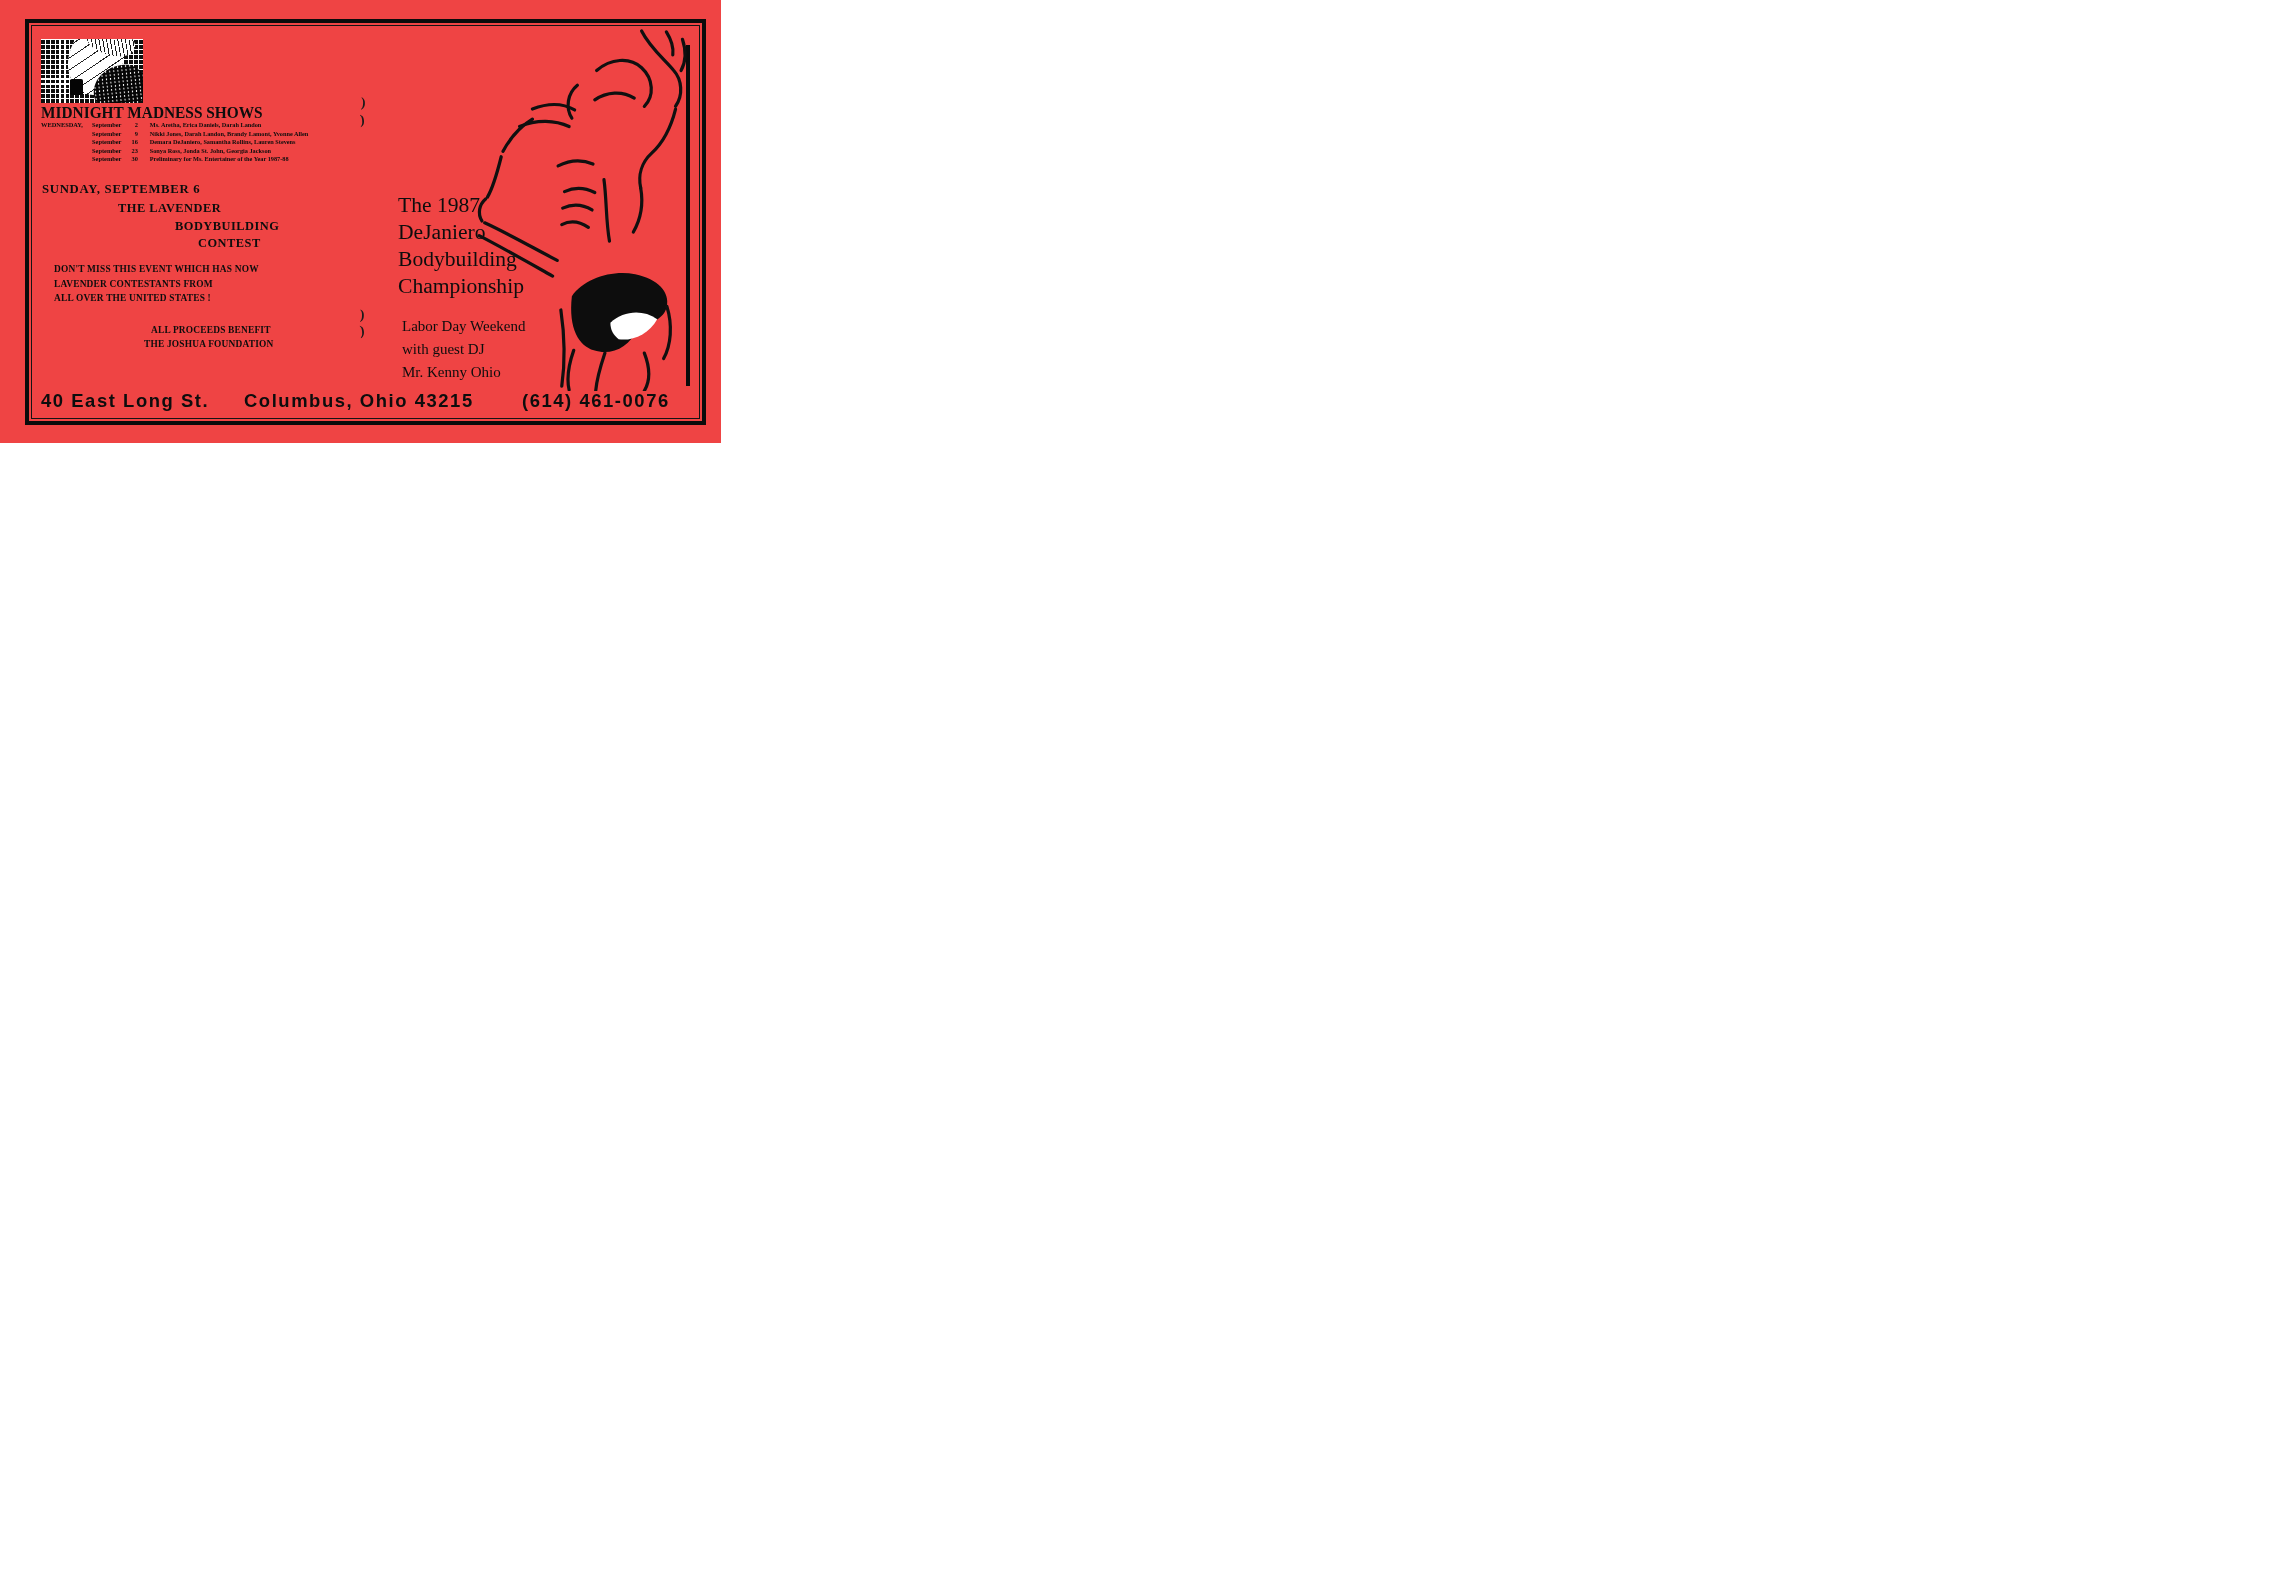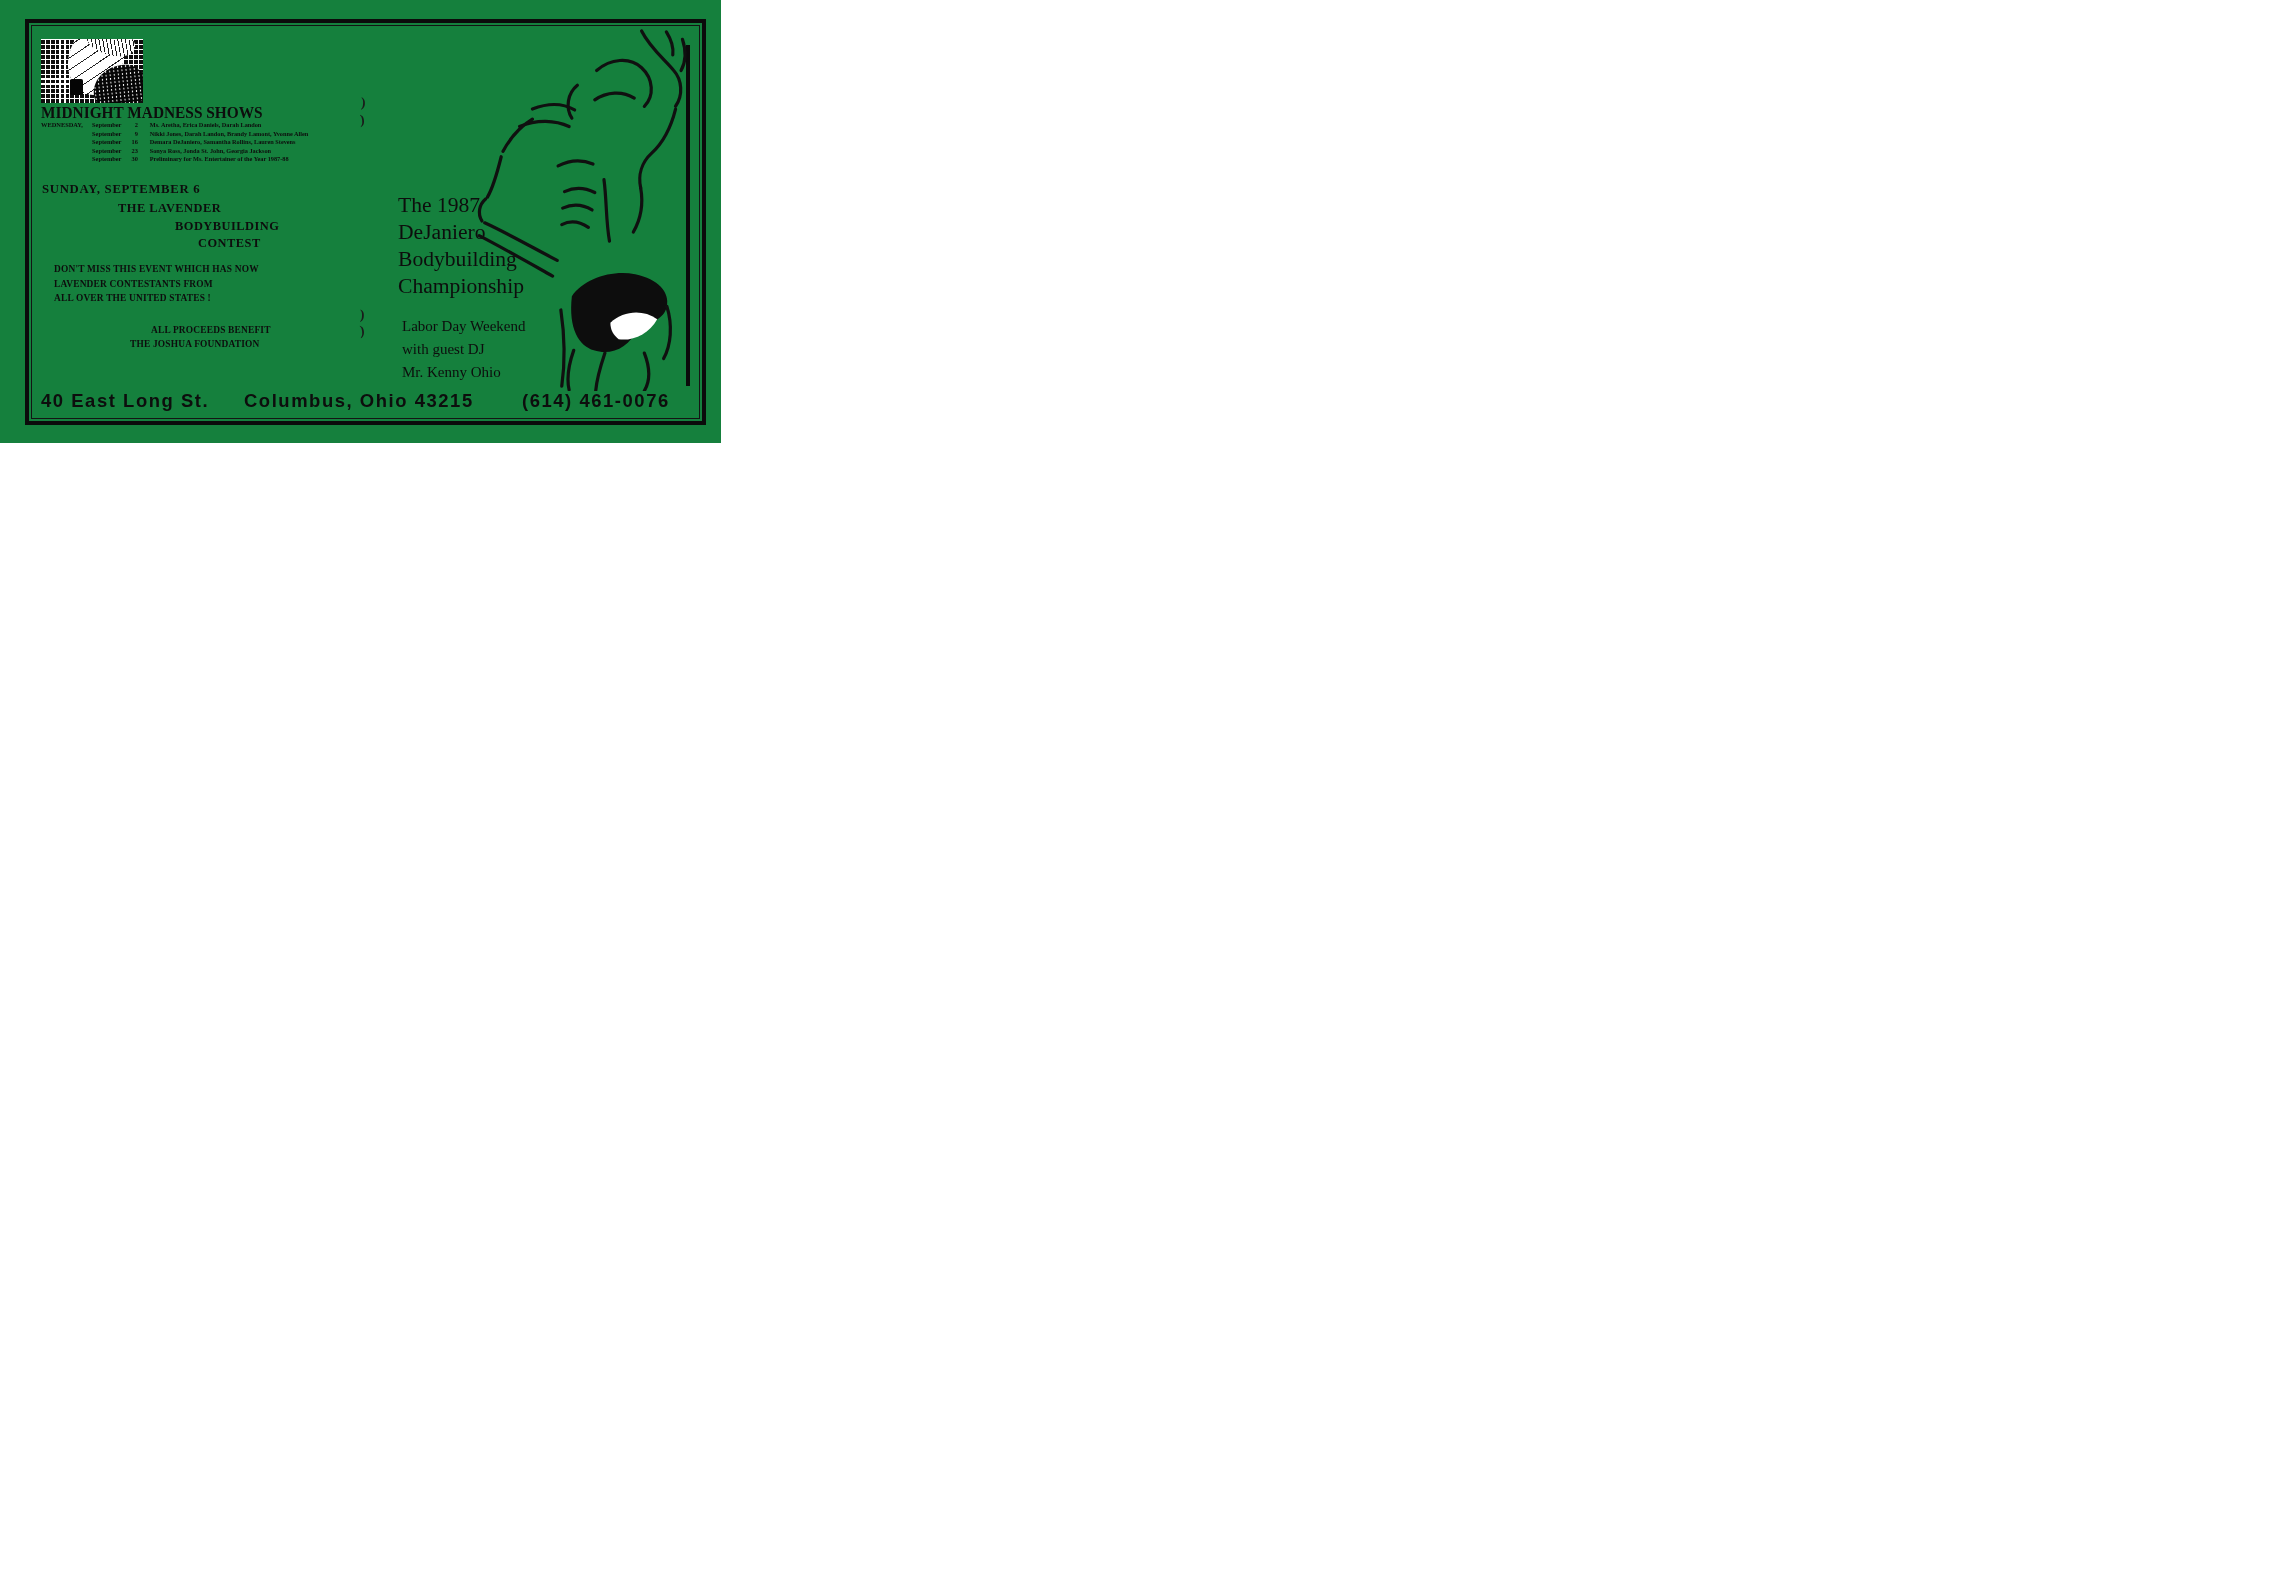--- a/index.html
+++ b/index.html
@@ -1,16 +1,16 @@
 <!DOCTYPE html>
 <html style="font-size:7.3px"><head>
 <meta charset="utf-8">
 <style>
   html,body{margin:0;padding:0;background:#ffffff;}
-  .page{position:relative;width:721px;height:443px;background:#15803d;color:#0d0d0d;overflow:hidden;
+  .page{position:relative;width:721px;height:443px;background:#ef4444;color:#0d0d0d;overflow:hidden;
         font-family:"Liberation Serif",serif;}
   
   .frame{position:absolute;left:25px;top:19px;width:673px;height:398px;border:4.1px solid #0b0b0b;}
   .frame-inner{position:absolute;left:2.3px;top:2.3px;right:2.3px;bottom:2.3px;border:0.9px solid #141414;}
   .accent-bar{position:absolute;left:686px;top:45px;width:4.1px;height:341px;background:#0b0b0b;}
   
   .halftone{position:absolute;left:41px;top:39px;width:102px;height:64px;background-color:#0e0e0e;
     background-image:
       repeating-linear-gradient(90deg, rgba(0,0,0,0) 0 3.7px, #ffffff 3.7px 4.9px),
       repeating-linear-gradient(0deg,  rgba(0,0,0,0) 0 3.7px, #ffffff 3.7px 4.9px);
@@ -34,21 +34,21 @@
   .schedule .num{text-align:right;}
   .schedule .lineup{padding-left:12px;transform:scaleX(0.98);transform-origin:left top;}
   .sunday{position:absolute;left:42px;top:181px;font-size:13px;letter-spacing:0.7px;transform:scaleX(0.98);}
   .lav1{position:absolute;left:118px;top:201px;font-size:12.4px;letter-spacing:0.5px;}
   .lav2{position:absolute;left:175px;top:219px;font-size:12.4px;letter-spacing:0.5px;}
   .lav3{position:absolute;left:198px;top:236px;font-size:12.4px;letter-spacing:0.5px;}
   .pitch1{position:absolute;left:54px;top:264px;font-size:9.4px;letter-spacing:0.2px;}
   .pitch2{position:absolute;left:54px;top:279px;font-size:9.4px;letter-spacing:0.2px;}
   .pitch3{position:absolute;left:54px;top:293px;font-size:9.4px;letter-spacing:0.2px;}
   .ben1{position:absolute;left:151px;top:325px;font-size:9.4px;letter-spacing:0.2px;}
-  .ben2{position:absolute;left:130px;top:339px;font-size:9.4px;letter-spacing:0.2px;}
+  .ben2{position:absolute;left:144px;top:339px;font-size:9.4px;letter-spacing:0.2px;}
   
   .champ{position:absolute;left:398px;top:192px;font-size:21.6px;line-height:27px;font-weight:400;
          font-family:"Liberation Serif",serif;white-space:nowrap;}
   .champ-sub{position:absolute;left:402px;top:315px;font-size:15px;line-height:23px;font-weight:400;
          font-family:"Liberation Serif",serif;white-space:nowrap;}
   
   .footer{position:absolute;top:390px;left:0;width:100%;height:21px;
           font-family:"Liberation Sans",sans-serif;font-weight:700;font-size:19px;white-space:nowrap;}
   .footer span{position:absolute;letter-spacing:1.6px;transform:scaleX(0.97);transform-origin:left top;}
   .addr{left:41px;}

